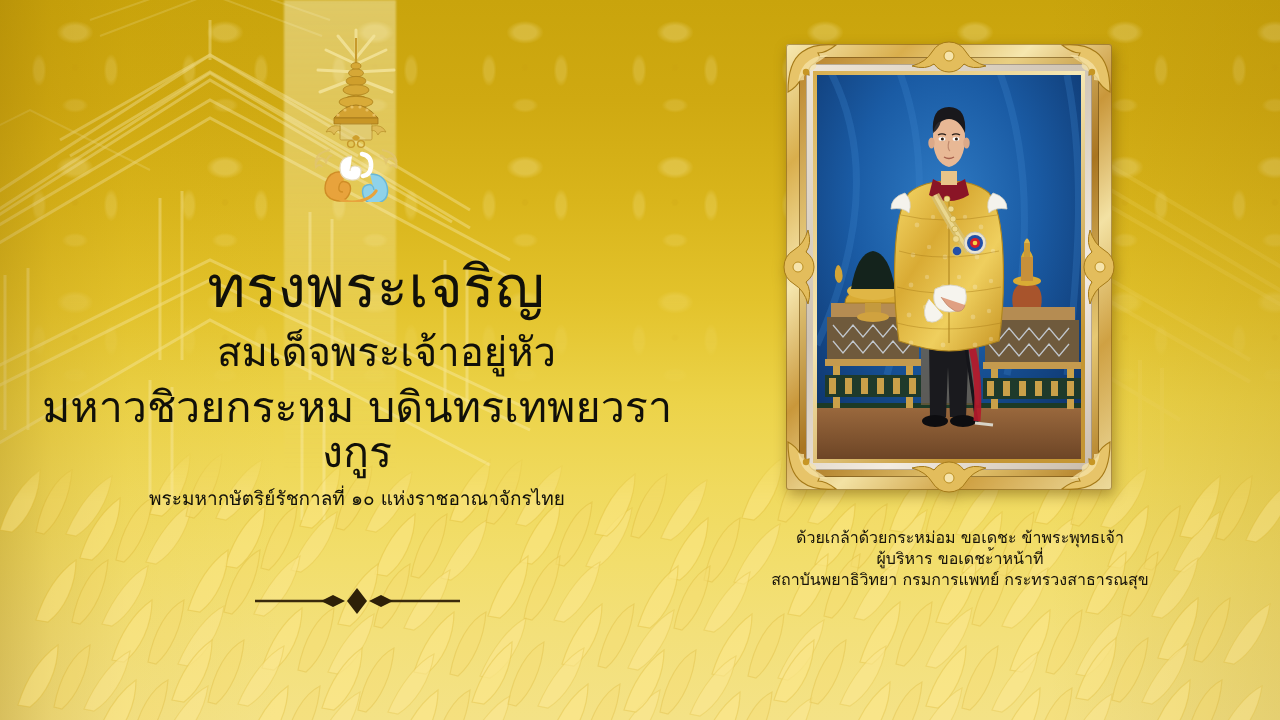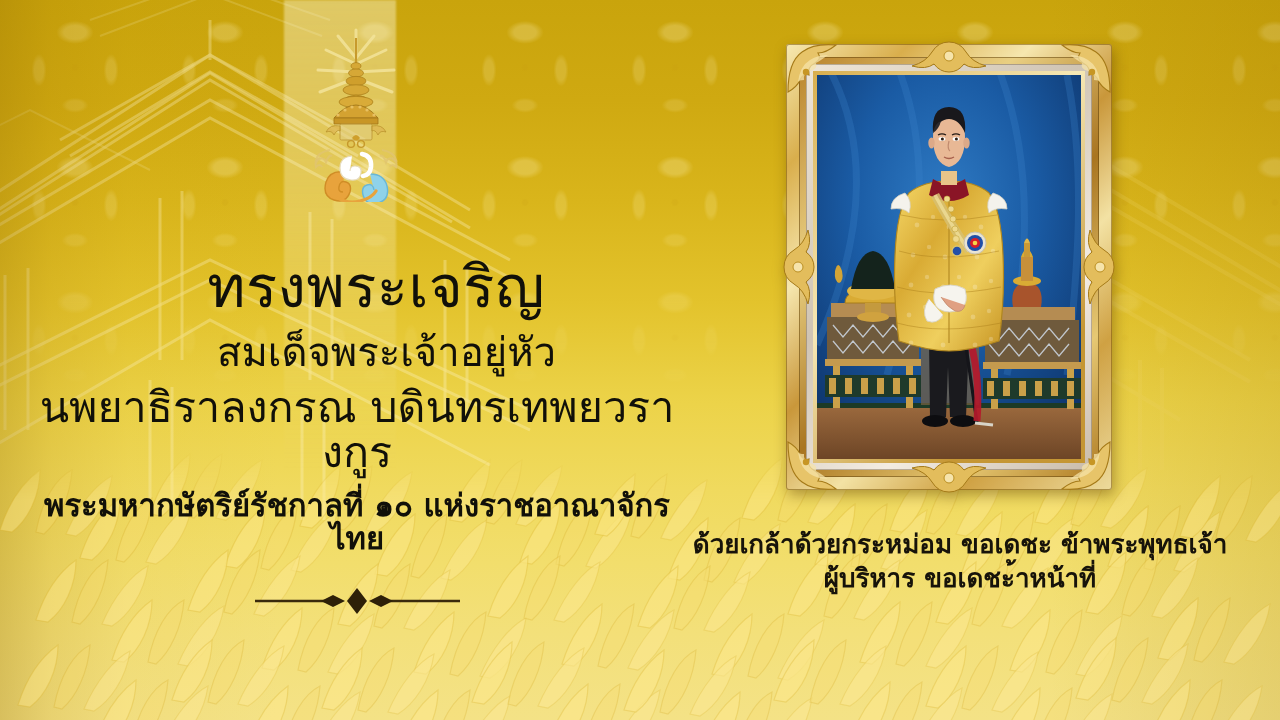--- a/index.html
+++ b/index.html
@@ -154,36 +154,36 @@
     font-size:40px;line-height:1.05;font-weight:400;
     margin:0 0 12px 0;
     padding-left:73px;
   }
   .t-sub2{
     font-size:43px;line-height:1.05;font-weight:400;
     margin:0 0 14px 0;
     padding-left:14px;
   }
   .t-sub3{
-    font-size:31px;line-height:1.05;font-weight:700;
+    font-size:19px;line-height:1.05;font-weight:400;
     margin:14px;
     padding-left:14px;
   }
 
   .divider{
     position:absolute;left:255px;top:588px;width:205px;height:26px;
   }
   .divider svg{width:100%;height:100%;display:block;}
 
   .right-text{
     position:absolute;left:640px;top:528px;width:640px;
     text-align:center;
   }
   .r-line{
-    font-size:26px;line-height:1.30;font-weight:700;
+    font-size:16px;line-height:1.30;font-weight:400;
     margin:0;color:#17130a;
   }
 </style>
 </head>
 <body>
 
 <div id="stage">
 
   <div class="bg-base"></div>
   <div class="bg-damask"></div>
@@ -622,32 +622,33 @@
       <svg width="34" height="86" viewBox="0 0 34 86">
         <path d="M26 6 q-4 14 -14 20 q-10 6 -10 17 q0 11 10 17 q10 6 14 20 q4 -14 -2 -22 q8 -6 8 -15 q0 -9 -8 -15 q6 -8 2 -22z" fill="#e3bd5c" stroke="#a57a18" stroke-width="1"></path>
         <circle cx="16" cy="43" r="5" fill="#f6e4ab" stroke="#bb8f22" stroke-width="1"></circle>
       </svg>
     </div>
   </div>
 
   <div class="left-text">
     <div class="thai t-headline">ทรงพระเจริญ</div>
     <div class="thai t-sub1">สมเด็จพระเจ้าอยู่หัว</div>
-    <div class="thai t-sub2">นพยาธิราลงกรณ บดินทรเทพยวรางกูร</div>
+    <div class="thai t-sub2">มหาวชิวยกระหม บดินทรเทพยวรางกูร</div>
     <div class="thai t-sub3">พระมหากษัตริย์รัชกาลที่ ๑๐ แห่งราชอาณาจักรไทย</div>
   </div>
 
   <div class="divider">
     <svg viewBox="0 0 205 26">
       <line x1="0" y1="13" x2="70" y2="13" stroke="#3a2a0c" stroke-width="2.6"></line>
       <line x1="135" y1="13" x2="205" y2="13" stroke="#3a2a0c" stroke-width="2.6"></line>
       <path d="M66 13 L78 7 L90 13 L78 19 Z" fill="#2e2008"></path>
       <path d="M92 13 L102 0 L112 13 L102 26 Z" fill="#2e2008"></path>
       <path d="M114 13 L126 7 L138 13 L126 19 Z" fill="#2e2008"></path>
     </svg>
   </div>
 
   <div class="right-text">
     <div class="thai r-line">ด้วยเกล้าด้วยกระหม่อม ขอเดชะ ข้าพระพุทธเจ้า</div>
     <div class="thai r-line">ผู้บริหาร ขอเดชะ้าหน้าที่</div>
+    <div class="thai r-line">สถาบันพยาธิวิทยา กรมการแพทย์ กระทรวงสาธารณสุข</div>
   </div>
 
 </div>
 
 </body></html>

